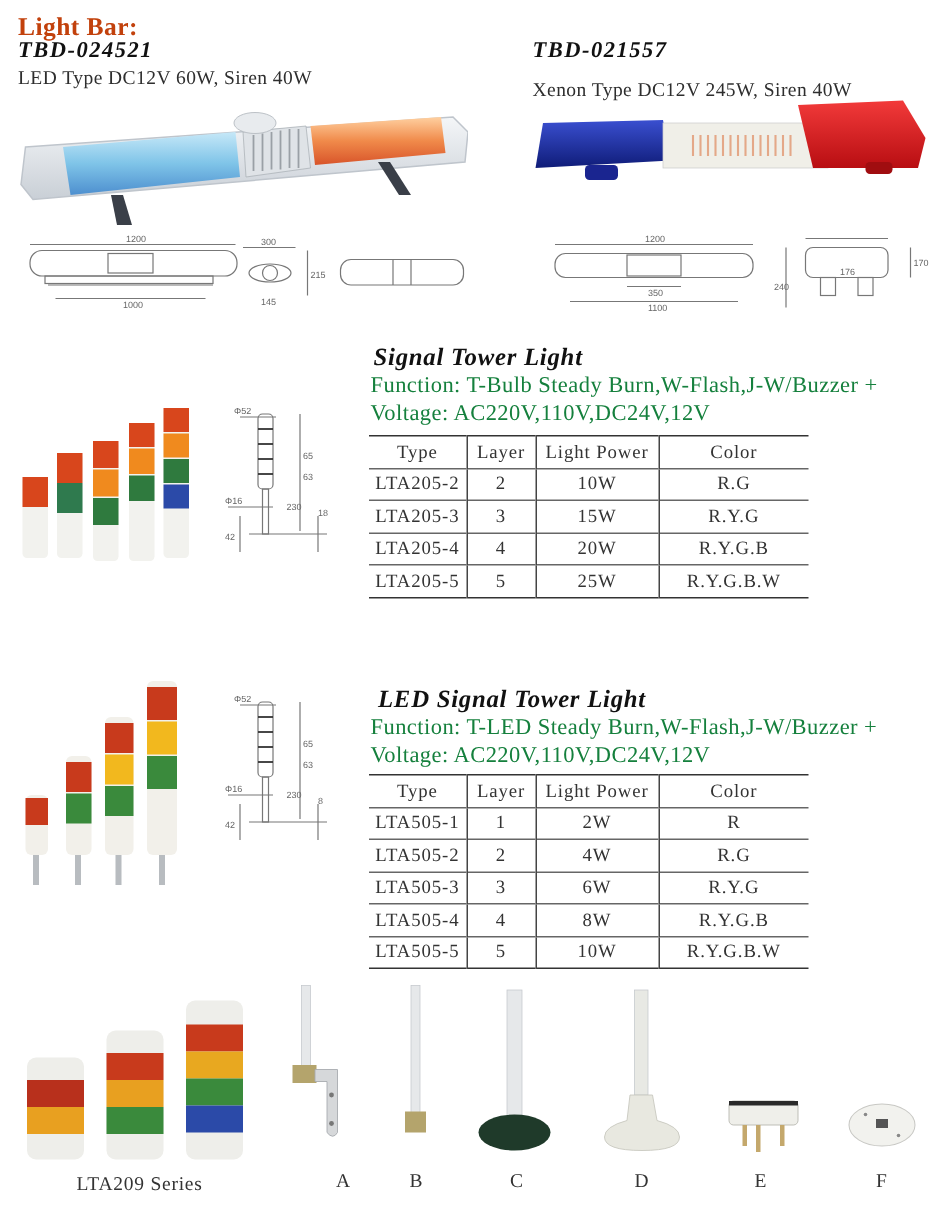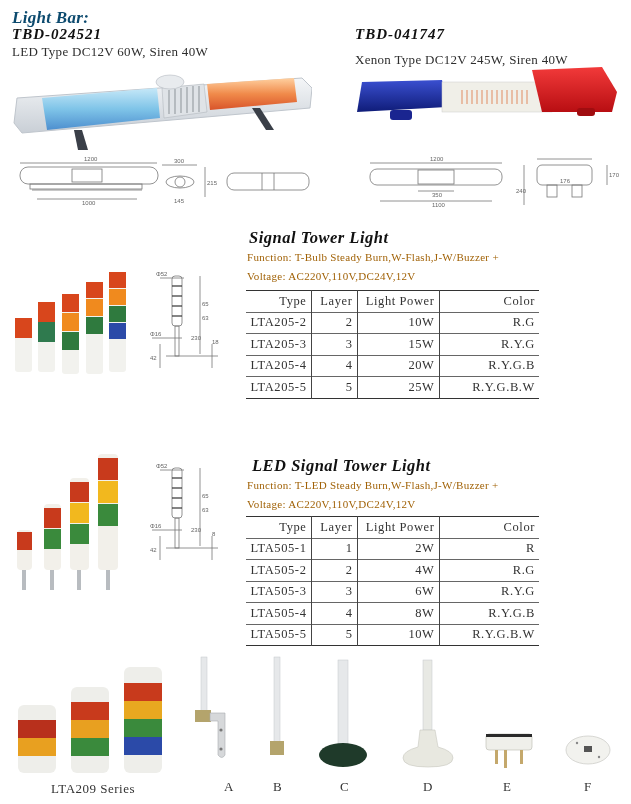--- a/index.html
+++ b/index.html
@@ -1,39 +1,39 @@
 <!DOCTYPE html>
 <html><head>
 <meta charset="utf-8">
 <style>
   * { box-sizing: border-box; margin: 0; padding: 0; }
   body { width: 631px; height: 804px; background: #ffffff; font-family: "Liberation Serif", "DejaVu Serif", serif; color: #2a2a2a; position: relative; overflow: hidden; }
   .abs { position: absolute; }
-  .h-title { font-weight: bold; font-style: italic; font-size: 17px; color: #0c4a6e; letter-spacing: 0.3px; }
+  .h-title { font-weight: bold; font-size: 17px; color: #c2410c; letter-spacing: 0.3px; }
   .h-model { font-weight: bold; font-style: italic; font-size: 15px; color: #111; letter-spacing: 1px; }
   .desc { font-size: 13px; color: #2e2e2e; letter-spacing: 0.3px; }
   .sec-title { font-weight: bold; font-style: italic; font-size: 16.5px; color: #111; letter-spacing: 0.5px; }
-  .spec { font-size: 11px; color: #a16207; letter-spacing: 0.3px; line-height: 19px; }
+  .spec { font-size: 15px; color: #15803d; letter-spacing: 0.3px; line-height: 19px; }
   table.spec-table { border-collapse: collapse; position: absolute; font-size: 12.5px; color: #333; letter-spacing: 0.6px; }
-  table.spec-table th, table.spec-table td { border-left: 1px solid #444; text-align: right; font-weight: normal; height: 21.5px; padding: 0 4px; }
+  table.spec-table th, table.spec-table td { border-left: 1px solid #444; text-align: center; font-weight: normal; height: 21.5px; padding: 0 4px; }
   table.spec-table tr { border-bottom: 1px solid #666; }
   table.spec-table tr:first-child { border-top: 1.5px solid #333; }
   table.spec-table tr:last-child { border-bottom: 1.5px solid #333; }
   table.spec-table th:first-child, table.spec-table td:first-child { border-left: none; }
   .lbl { font-size: 13px; color: #333; letter-spacing: 0.5px; }
   .dim-line { stroke: #777; stroke-width: 0.8; fill: none; }
   .dim-text { font-family: "Liberation Sans", sans-serif; font-size: 6px; fill: #666; }
 </style>
 </head>
 <body>
 
 <div class="abs h-title" style="left:12px; top:8px;">Light Bar:</div>
 <div class="abs h-model" style="left:12px; top:26px;">TBD-024521</div>
 <div class="abs desc" style="left:12px; top:44px;">LED Type DC12V 60W, Siren 40W</div>
-<div class="abs h-model" style="left:355px; top:26px;">TBD-041747</div>
+<div class="abs h-model" style="left:355px; top:26px;">TBD-021557</div>
 <div class="abs desc" style="left:355px; top:52px;">Xenon Type DC12V 245W, Siren 40W</div>
 
 <svg class="abs" style="left:12px; top:68px;" width="300" height="85">
   <defs>
     <linearGradient id="lbBlue" x1="0" y1="0" x2="0" y2="1">
         <stop offset="0" stop-color="#c6e8f8"></stop>
         <stop offset="0.5" stop-color="#7fc4e8"></stop>
         <stop offset="1" stop-color="#4d8fcf"></stop>
       </linearGradient>
     <linearGradient id="lbOrange" x1="0" y1="0" x2="0" y2="1">

